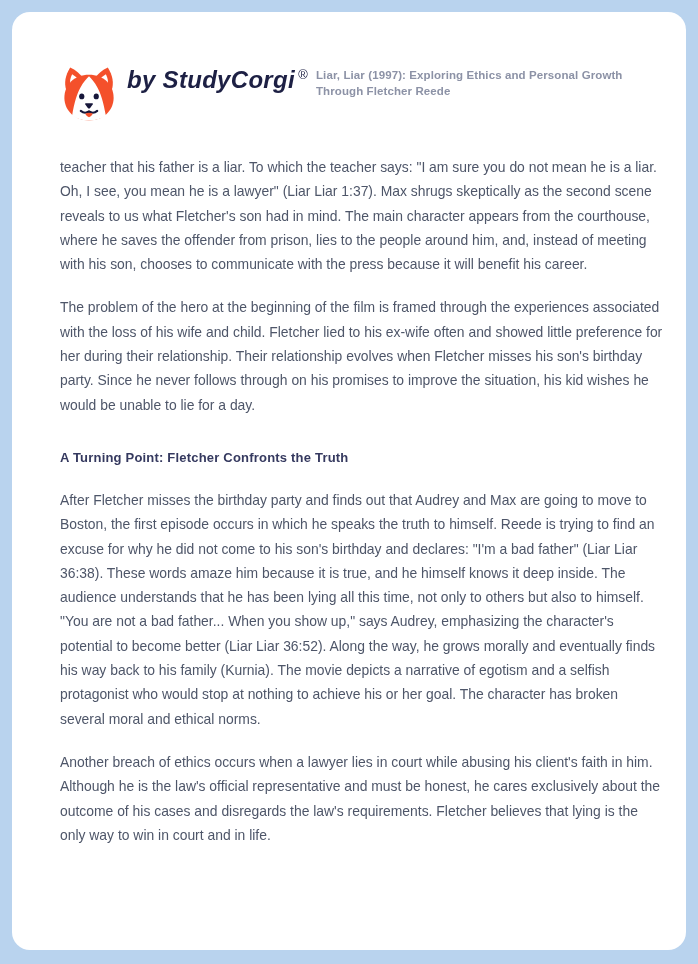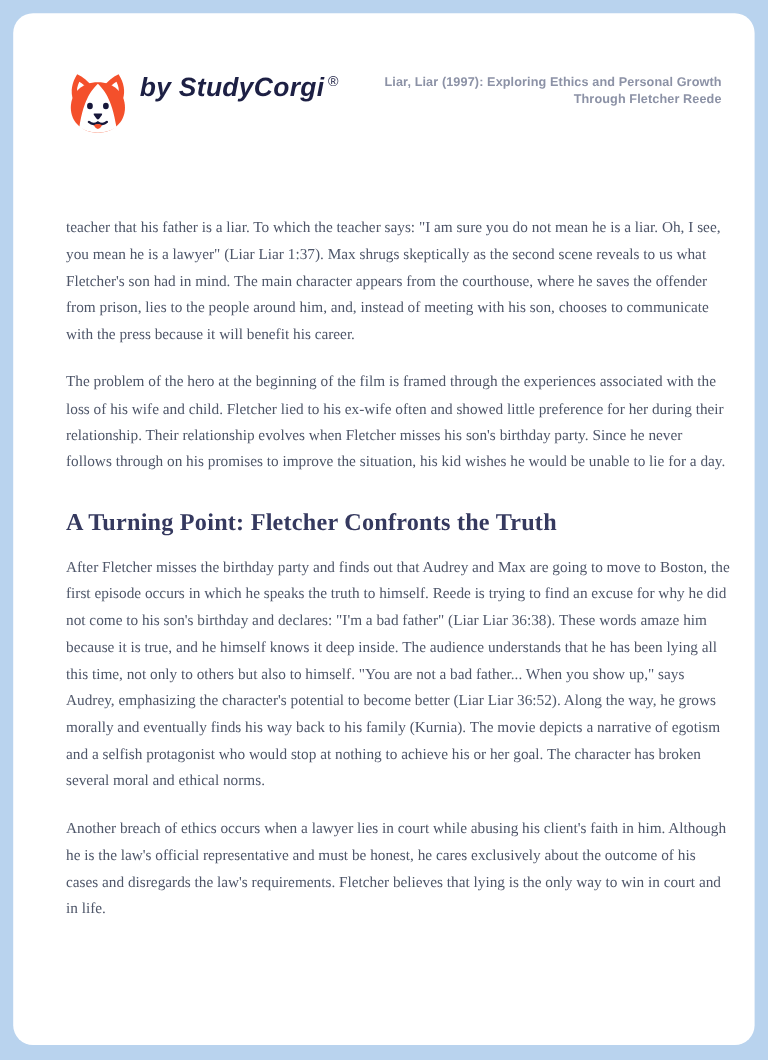--- a/index.html
+++ b/index.html
@@ -45,50 +45,48 @@
   .reg {
     font-size: 13px;
     font-weight: 400;
     color: #1d2044;
     position: relative;
     top: -9px;
     margin-left: 3px;
   }
   .meta {
     width: 340px;
-    text-align: right;
     padding-top: 2px;
   }
   .meta-title {
     font-size: 11.5px;
     font-weight: 700;
     line-height: 15.5px;
     color: #8c92a6;
     letter-spacing: 0.1px;
   }
   .meta-url {
     font-size: 11.5px;
     line-height: 15.5px;
     color: #9aa1b4;
     margin-top: 4px;
     overflow-wrap: break-word;
   }
   .content {
-    margin-top: 74px;
+    margin-top: 33px;
     width: 604px;
-    font-family: Liberation Serif, serif;
   }
   .content p {
     font-size: 13.9px;
     line-height: 24.3px;
     color: #4e5669;
     margin: 0 0 19px 0;
   }
   .content h2 {
-    font-size: 22px;
+    font-size: 13px;
     line-height: 24px;
     color: #35395f;
     margin: 29px 0 18px 0;
     letter-spacing: 0.2px;
   }
 </style>
 </head>
 <body>
 
 <div class="card">

